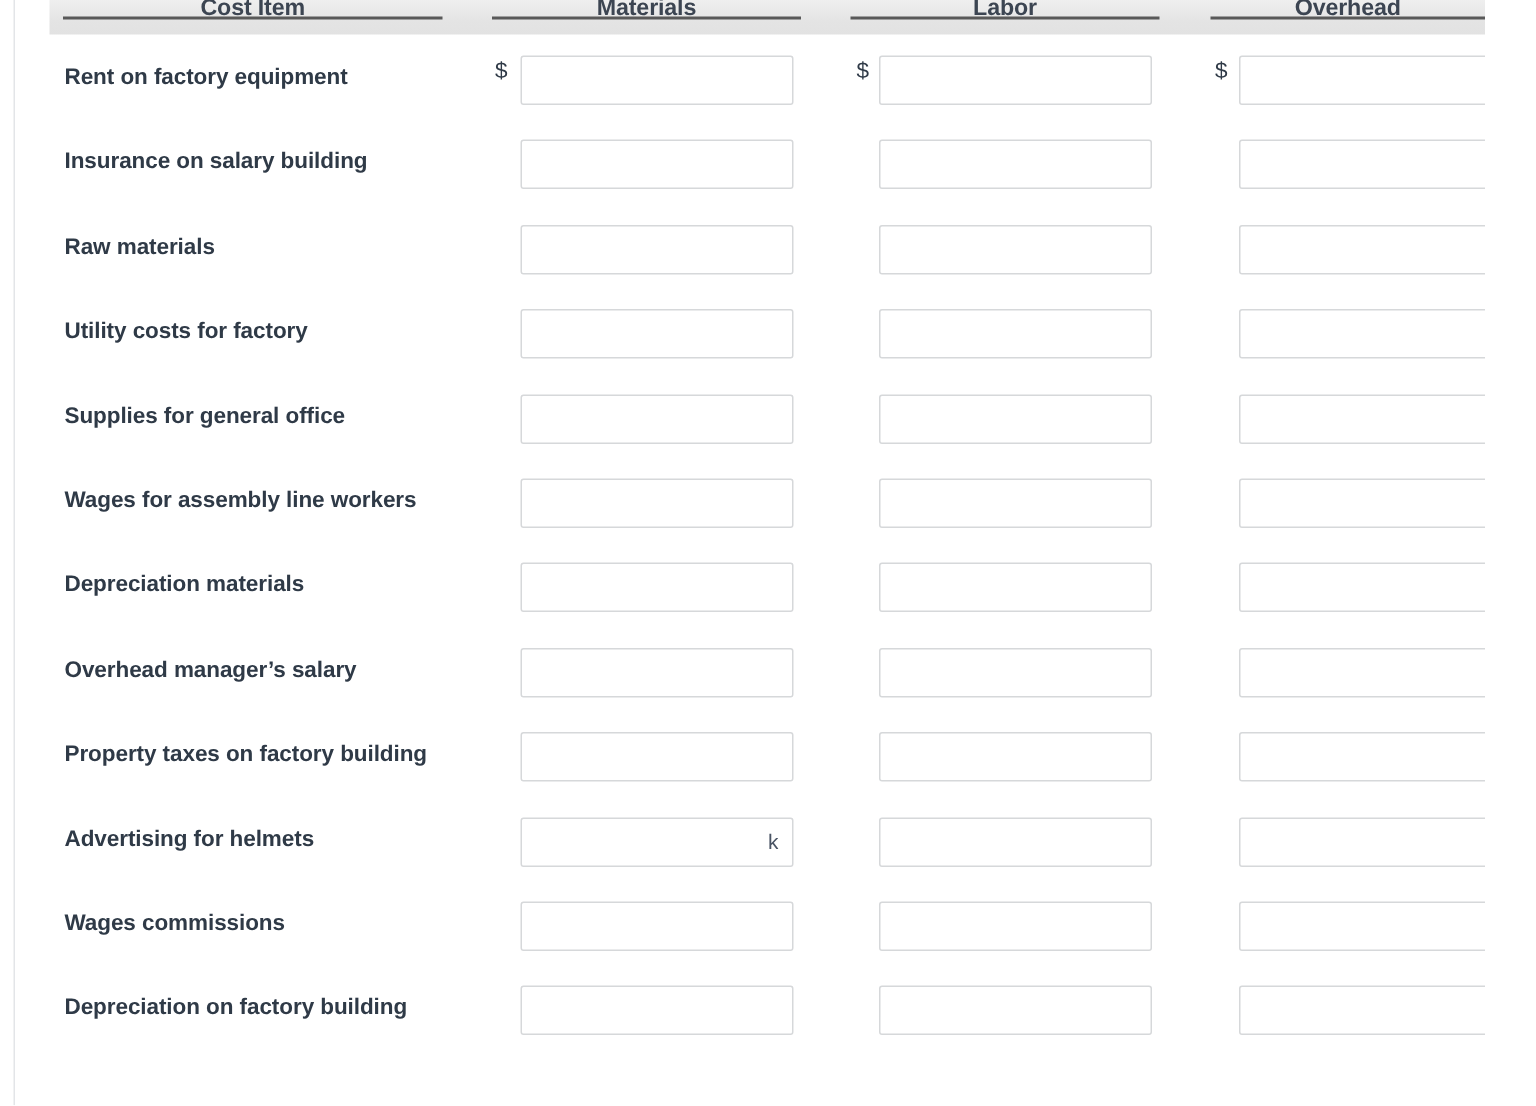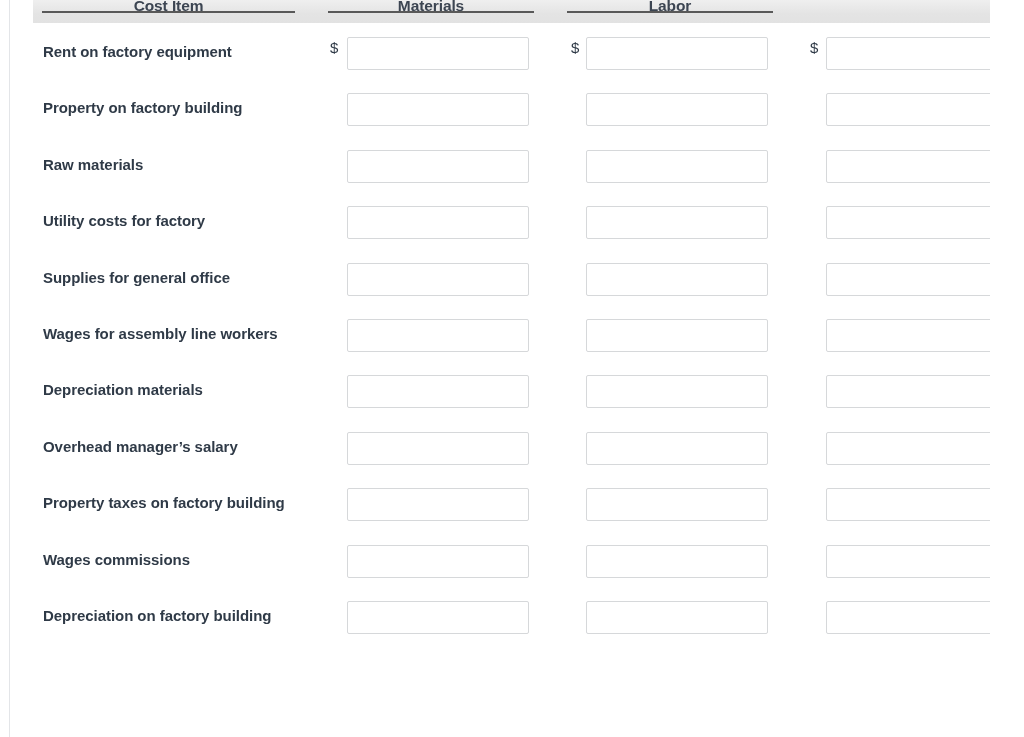--- a/index.html
+++ b/index.html
@@ -153,40 +153,44 @@
         <div class="th-rule"></div>
       </div>
       <div class="th th-mat">
         <div class="th-label">Materials</div>
         <div class="th-rule"></div>
       </div>
       <div class="th th-lab">
         <div class="th-label">Labor</div>
         <div class="th-rule"></div>
       </div>
+      <div class="th th-ovh">
+        <div class="th-label">Overhead</div>
+        <div class="th-rule"></div>
+      </div>
     </div>
 
     <div class="rows" id="rows">
         <div class="row">
           <div class="cost-label">Rent on factory equipment</div>
           <div class="col-mat">
             <span class="dollar">$</span>
             <input class="field" type="text" style="">
           </div>
           <div class="col-lab">
             <span class="dollar">$</span>
             <input class="field" type="text" style="">
           </div>
           <div class="col-ovh">
             <span class="dollar">$</span>
             <input class="field" type="text" style="">
           </div>
         </div>
         <div class="row">
-          <div class="cost-label">Property on factory building</div>
+          <div class="cost-label">Insurance on salary building</div>
           <div class="col-mat">
             <input class="field" type="text" style="">
           </div>
           <div class="col-lab">
             <input class="field" type="text" style="">
           </div>
           <div class="col-ovh">
             <input class="field" type="text" style="">
           </div>
         </div>
@@ -259,20 +263,32 @@
             <input class="field" type="text" style="">
           </div>
           <div class="col-ovh">
             <input class="field" type="text" style="">
           </div>
         </div>
         <div class="row">
           <div class="cost-label">Property taxes on factory building</div>
           <div class="col-mat">
             <input class="field" type="text" style="">
+          </div>
+          <div class="col-lab">
+            <input class="field" type="text" style="">
+          </div>
+          <div class="col-ovh">
+            <input class="field" type="text" style="">
+          </div>
+        </div>
+        <div class="row">
+          <div class="cost-label">Advertising for helmets</div>
+          <div class="col-mat">
+            <input class="field" type="text" value="k" style="">
           </div>
           <div class="col-lab">
             <input class="field" type="text" style="">
           </div>
           <div class="col-ovh">
             <input class="field" type="text" style="">
           </div>
         </div>
         <div class="row">
           <div class="cost-label">Wages commissions</div>

